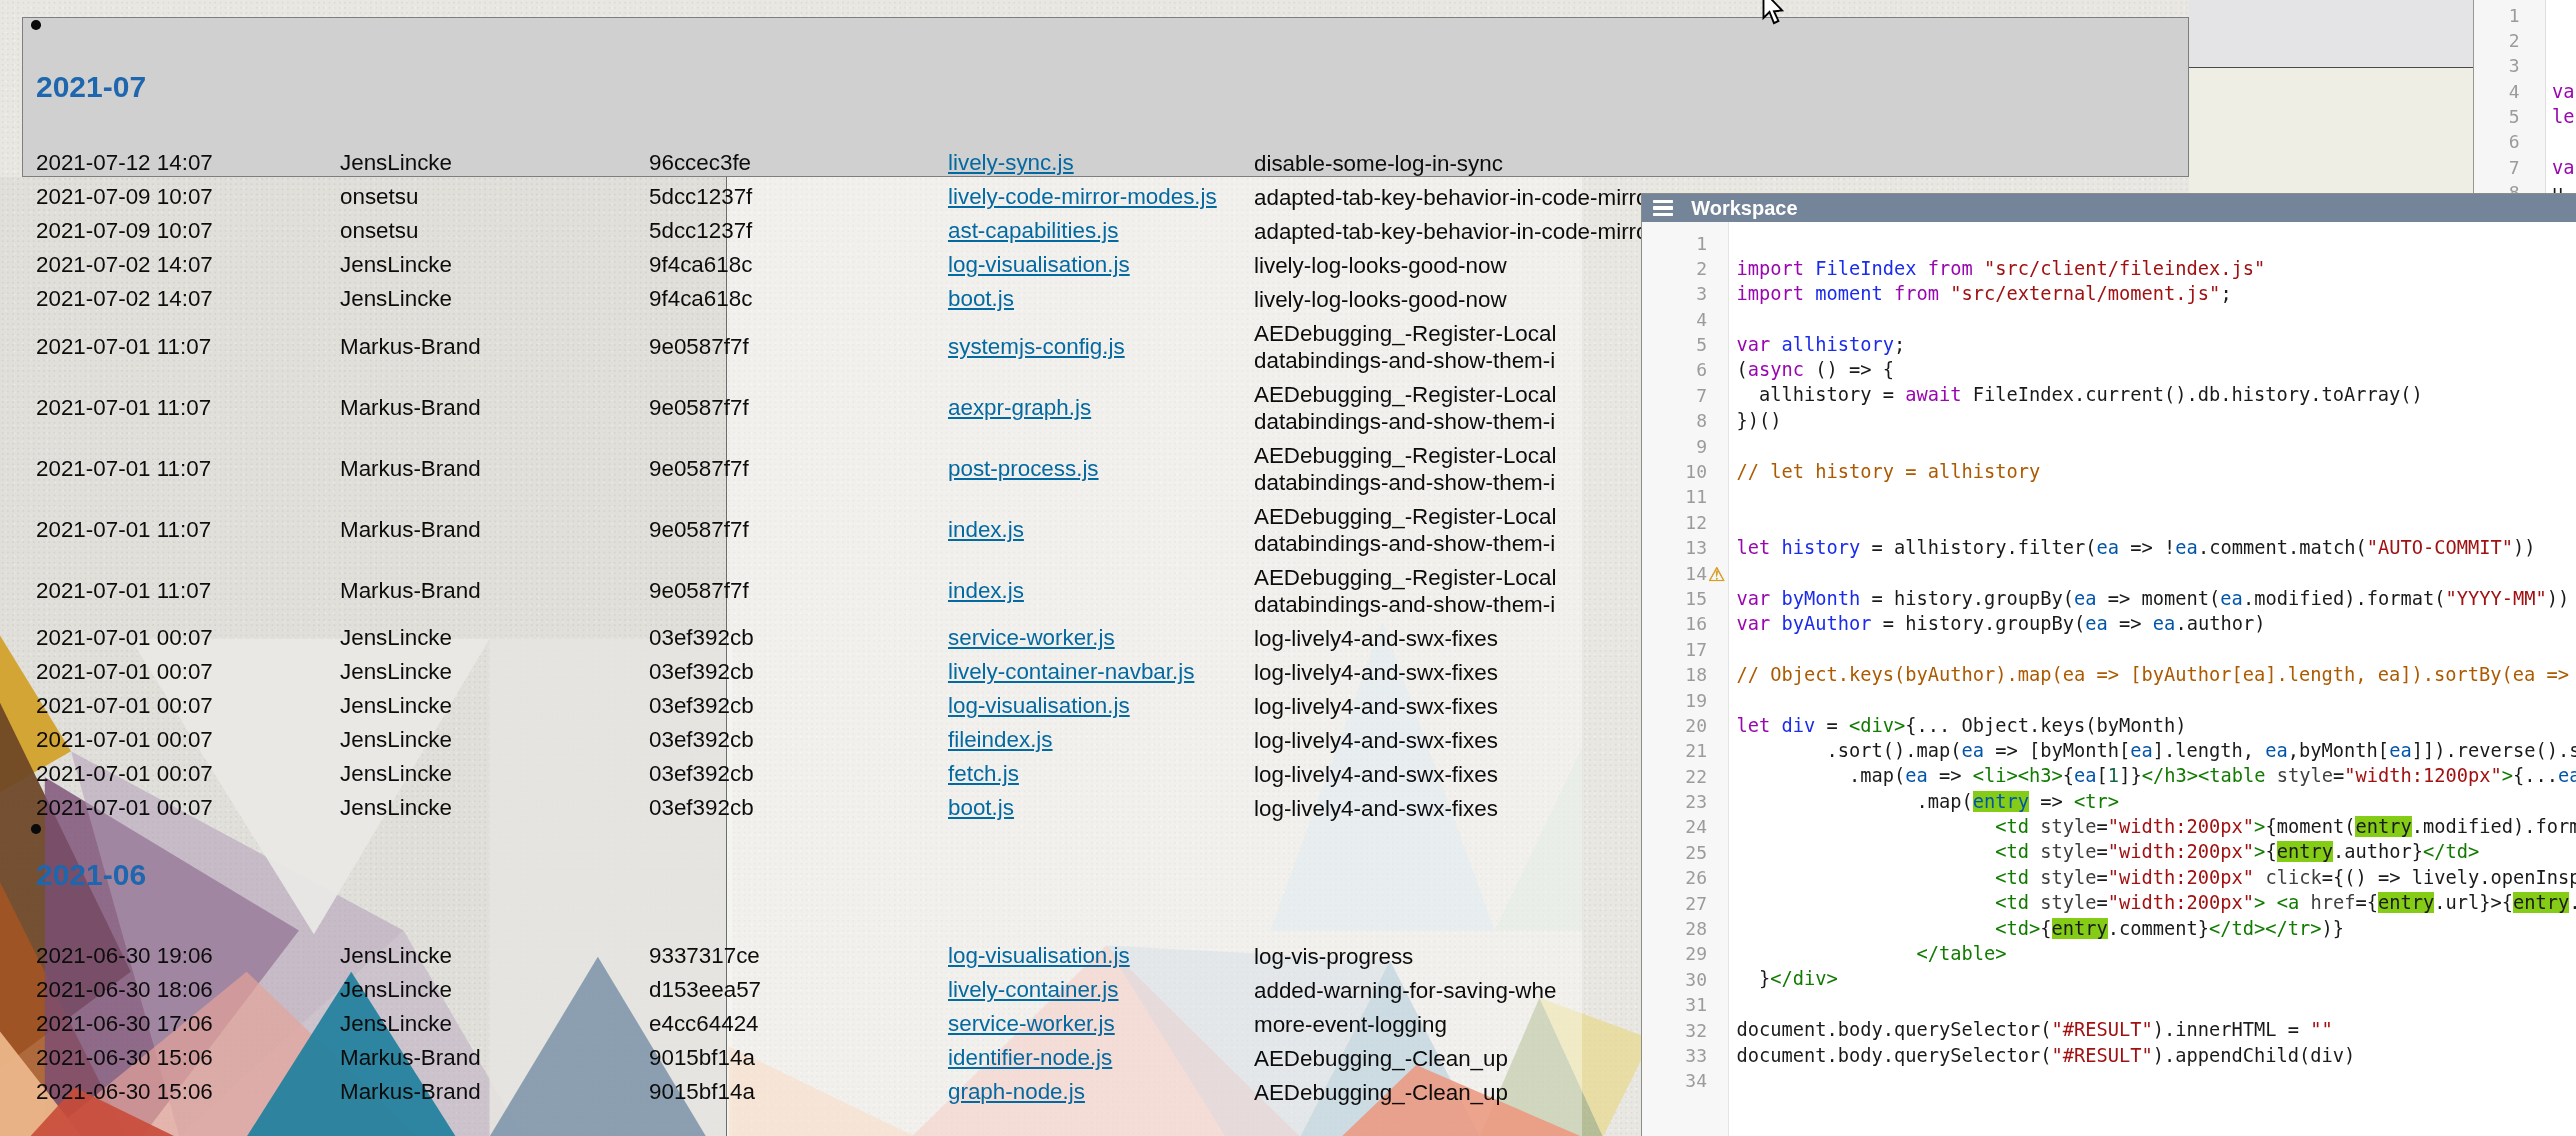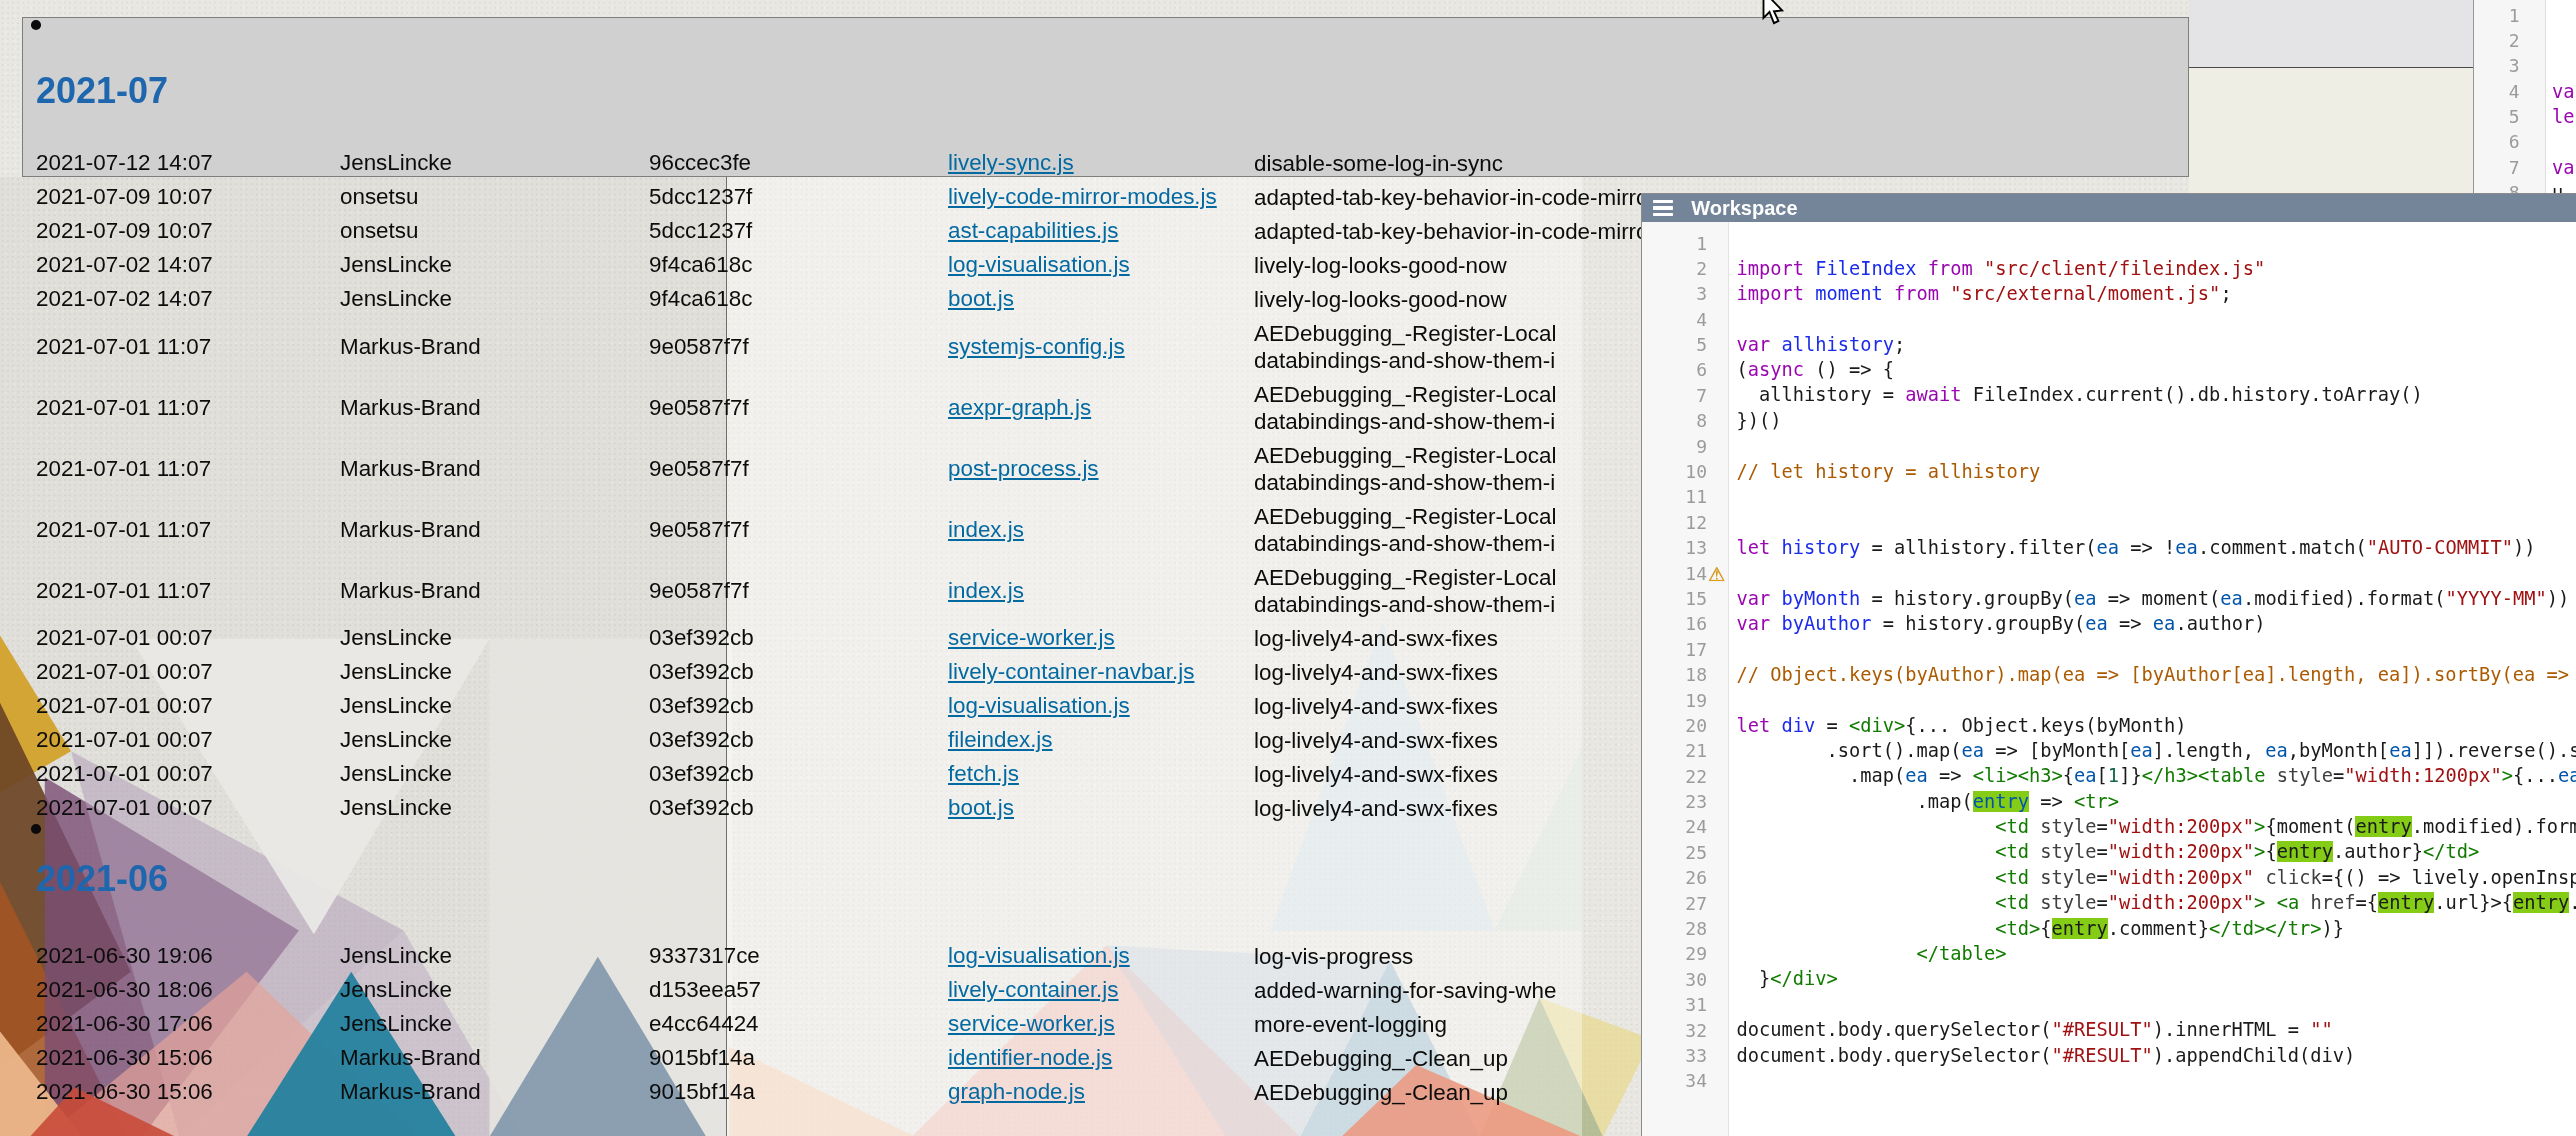--- a/index.html
+++ b/index.html
@@ -28,21 +28,21 @@
   }
   .selection-box{
     position:absolute;left:22.4px;top:17px;width:2165px;height:158px;z-index:3;
     background:#d0d0d0;border:1.5px solid #7e7e7e;
   }
   
   .commit-log{position:absolute;left:0;top:0;z-index:4;width:2576px;height:1137px;color:#0c0c0c;}
   .bullet{position:absolute;width:9.7px;height:9.7px;border-radius:50%;background:#0a0a0a;}
   .bullet.b1{left:31px;top:20px;}
   .bullet.b2{left:31px;top:824px;}
-  h3.month{position:absolute;left:36px;margin:0;font-size:36px;font-weight:bold;color:#1e66ad;letter-spacing:0;}
+  h3.month{position:absolute;left:36px;margin:0;font-size:30px;font-weight:bold;color:#1e66ad;letter-spacing:0;}
   h3.m1{top:70px;}
   h3.m2{top:858px;}
   table.commits{position:absolute;left:36px;border-collapse:collapse;table-layout:fixed;width:1950px;}
   table.t1{top:146px;}
   table.t2{top:939px;}
   table.commits td{font-size:22.4px;padding:0;vertical-align:middle;white-space:pre-line;overflow:hidden;}
   table.commits tr.single{height:34px;}
   table.commits tr.double{height:61px;}
   td.c-date{width:304px;}
   td.c-author{width:309px;}

